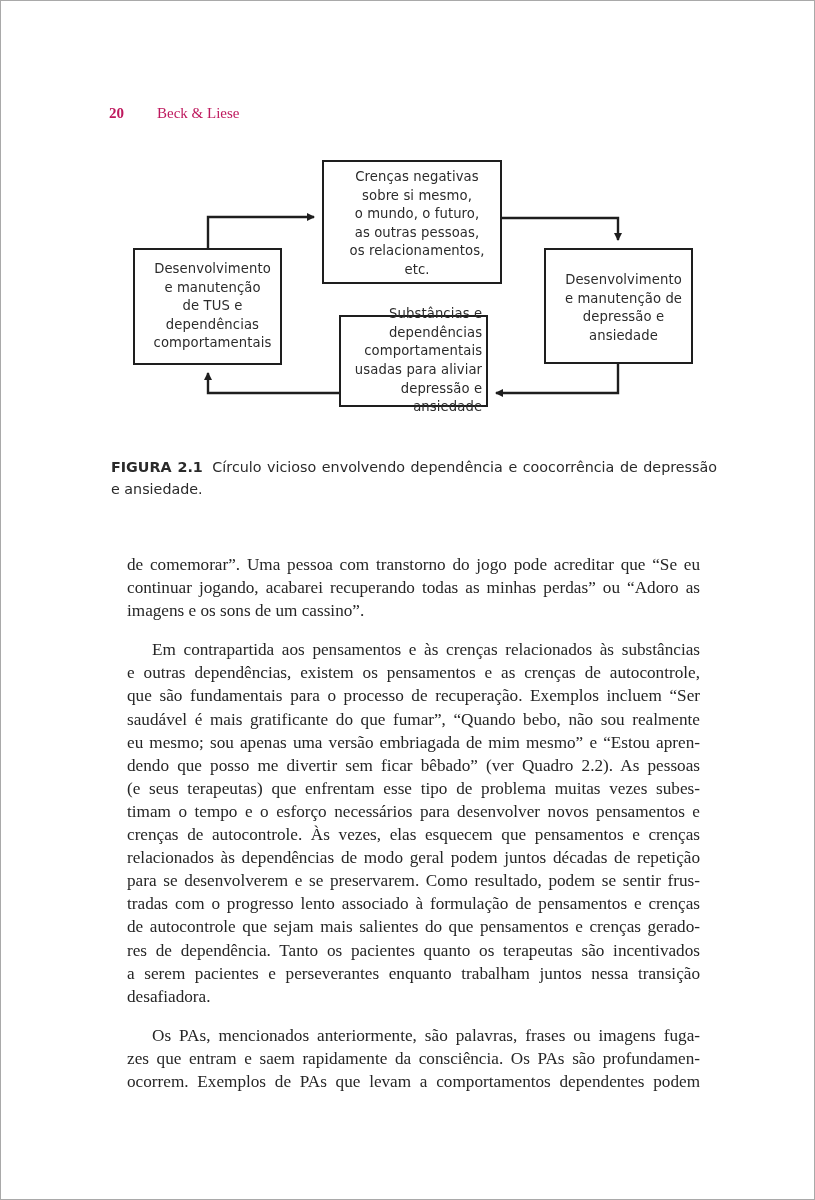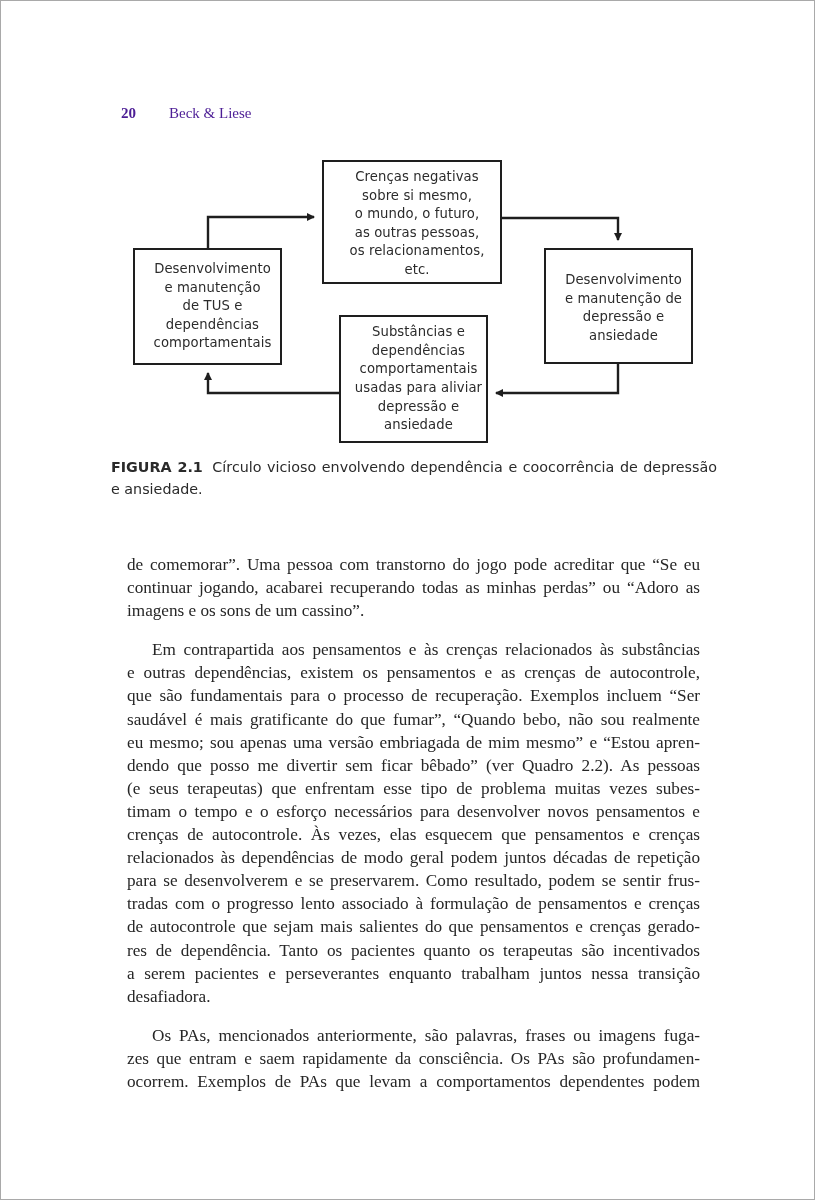--- a/index.html
+++ b/index.html
@@ -5,44 +5,44 @@
   html, body { margin: 0; padding: 0; }
   body { width: 815px; height: 1200px; background: #ffffff; overflow: hidden; }
   .page {
     position: relative;
     width: 813px; height: 1198px;
     border: 1px solid #a9a9a9;
     background: #ffffff;
     color: #222222;
   }
   .running-head {
-    position: absolute; left: 120px; top: 104px;
+    position: absolute; left: 108px; top: 104px;
     font-family: "Liberation Serif", "DejaVu Serif", serif;
-    font-size: 15px; color: #4c1d95;
+    font-size: 15px; color: #be185d;
   }
   .running-head .pno { font-weight: bold; display: inline-block; width: 48px; }
   .diagram { position: absolute; left: 0; top: 0; width: 815px; height: 450px; }
   .box {
     position: absolute;
     border: 2px solid #1e1e1e;
     background: #fff;
     box-sizing: border-box;
     display: flex; align-items: center; justify-content: center;
     text-align: center;
     font-family: "DejaVu Sans", sans-serif;
     font-size: 13.2px; line-height: 18.6px; color: #2b2b2b;
     white-space: pre-line;
     letter-spacing: 0.1px;
     padding-left: 10px;
   }
   .box span { display: block; }
   #box-top    { left: 321px; top: 159px; width: 180px; height: 124px; align-items: flex-start; padding-top: 6px; }
   #box-left   { left: 132px; top: 247px; width: 149px; height: 117px; }
   #box-right  { left: 543px; top: 247px; width: 149px; height: 116px; align-items: flex-start; padding-top: 21px; }
-  #box-bottom { left: 338px; top: 314px; width: 149px; height: 128px; }
+  #box-bottom { left: 338px; top: 314px; width: 149px; height: 92px; text-align: right; }
   svg.connectors { position: absolute; left: 0; top: 0; }
   .caption {
     position: absolute; left: 110px; top: 455px; width: 606px;
     font-family: "DejaVu Sans", sans-serif;
     font-size: 14.3px; line-height: 22px; color: #2a2a2a;
     text-align: justify;
   }
   .caption .label { font-weight: bold; margin-right: 4px; }
   .body-text {
     position: absolute; left: 110px; top: 536px; width: 605px;

